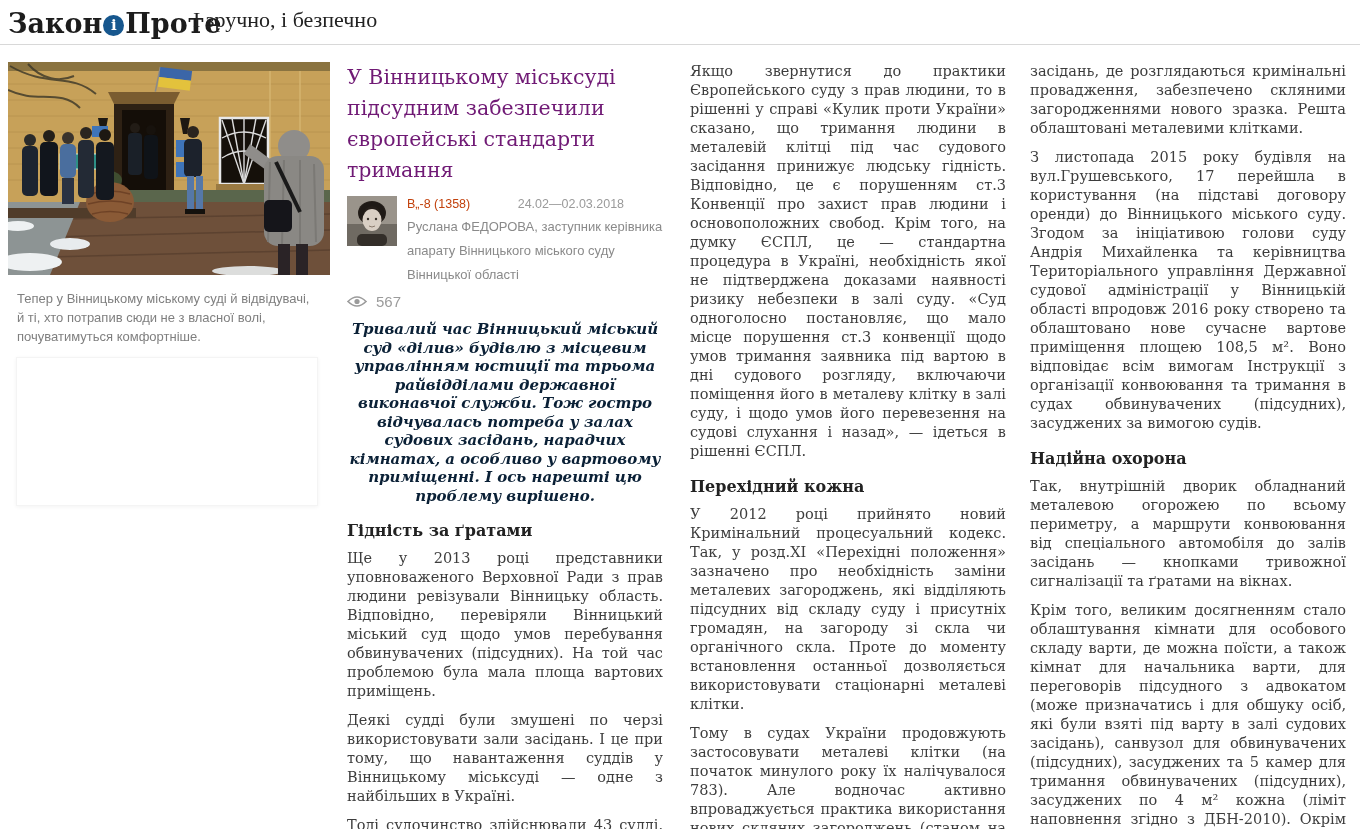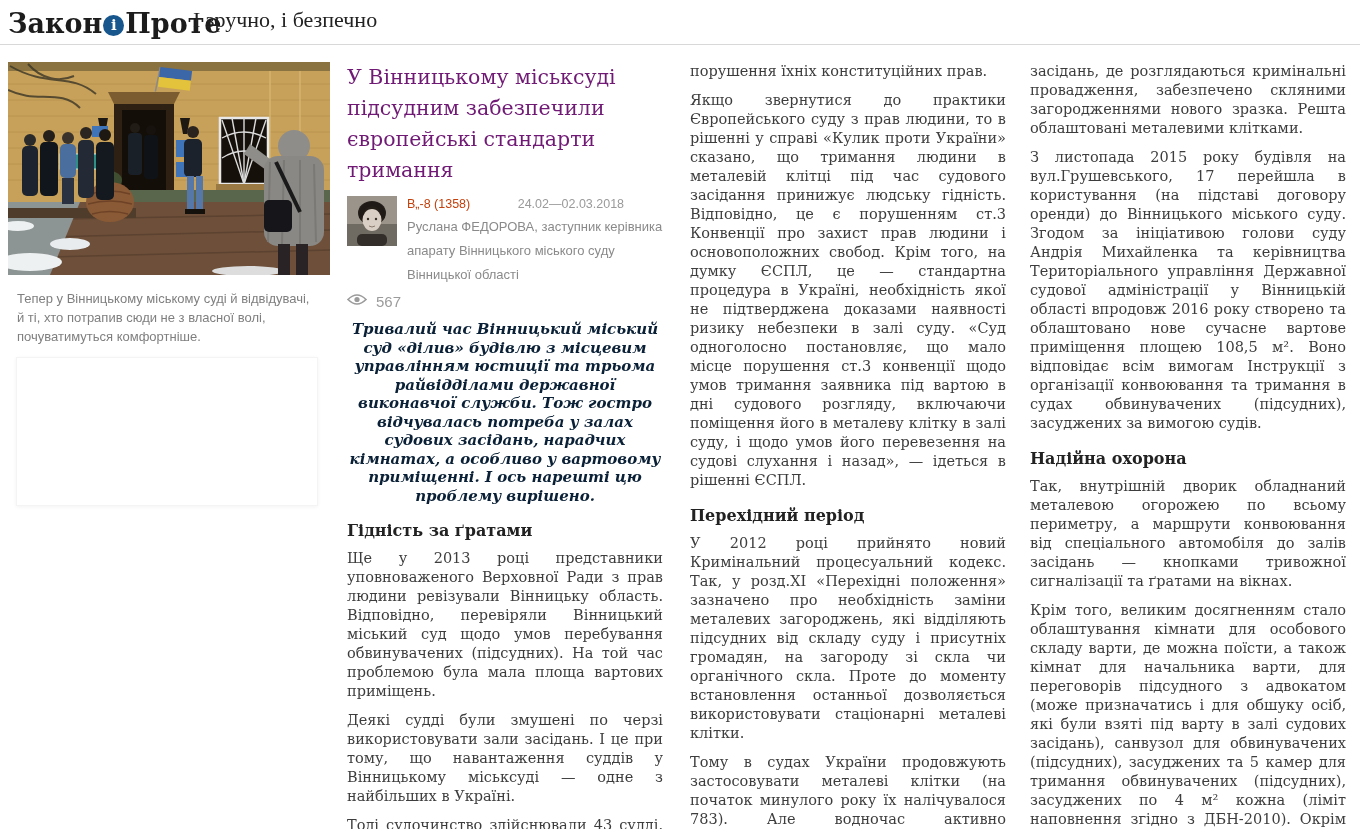--- a/index.html
+++ b/index.html
@@ -54,21 +54,21 @@
     font-family:"DejaVu Serif",serif;font-weight:normal;
     font-size:20.5px;line-height:31px;color:#701a75;
   }
   .byline{display:flex;margin:2px 0 6px 0;}
   .avatar{width:50px;height:50px;flex:0 0 50px;overflow:hidden;background:#8c867d;}
   .meta{margin-left:10px;font-size:12.5px;line-height:17px;}
   .issue-line{margin-bottom:2px;}
   .issue-link{color:#c2410c;text-decoration:none;cursor:pointer;}
   .issue-date{color:#9a9a9a;margin-left:44px;}
   .author{color:#8a8a8a;font-size:13px;line-height:24px;}
-  .views{display:flex;margin:6px 0 10px 0;color:#9b9b9b;font-size:15px;}
+  .views{display:flex;align-items:center;margin:6px 0 10px 0;color:#9b9b9b;font-size:15px;}
   .views .eye{display:inline-flex;margin-right:9px;}
   p.lead{
     margin:6px 0 4px 0;
     font-family:"DejaVu Serif",serif;font-weight:bold;font-style:italic;
     font-size:15px;line-height:18.5px;color:#0a2036;text-align:center;
   }
   h2.section-heading{
     margin:16px 0 8px 0;
     font-family:"DejaVu Serif",serif;font-size:16px;line-height:20px;color:#222;
   }
@@ -259,23 +259,22 @@
     <span>567</span>
   </div>
   <p class="lead">Тривалий час Вінницький міський суд «ділив» будівлю з місцевим управлінням юстиції та трьома райвідділами державної виконавчої служби. Тож гостро відчувалась потреба у залах судових засідань, нарадчих кімнатах, а особливо у вартовому приміщенні. І ось нарешті цю проблему вирішено.</p>
   <h2 class="section-heading">Гідність за ґратами</h2>
   <p class="body">Ще у 2013 році представники уповноваженого Верховної Ради з прав людини ревізували Вінницьку область. Відповідно, перевіряли Вінницький міський суд щодо умов перебування обвинувачених (підсудних). На той час проблемою була мала площа вартових приміщень.</p>
   <p class="body">Деякі судді були змушені по черзі використовувати зали засідань. І це при тому, що навантаження суддів у Вінницькому міськсуді — одне з найбільших в Україні.</p>
   <p class="body">Тоді судочинство здійснювали 43 судді. При цьому лише дві кімнати — на 2-му та 3-му поверхах площею 12 та 18,4 м² відповідно — були відведені для вартування підсудних. Так, через обмежені розміри приміщення обвинувачені (підсудні), засуджені скаржилися на незаконне поводження з ними та</p>
 </div>
 
 <div class="col colB">
-  <p class="body">порушення їхніх конституційних прав.</p>
   <p class="body">Якщо звернутися до практики Європейського суду з прав людини, то в рішенні у справі «Кулик проти України» сказано, що тримання людини в металевій клітці під час судового засідання принижує людську гідність. Відповідно, це є порушенням ст.3 Конвенції про захист прав людини і основоположних свобод. Крім того, на думку ЄСПЛ, це — стандартна процедура в Україні, необхідність якої не підтверджена доказами наявності ризику небезпеки в залі суду. «Суд одноголосно постановляє, що мало місце порушення ст.3 конвенції щодо умов тримання заявника під вартою в дні судового розгляду, включаючи поміщення його в металеву клітку в залі суду, і щодо умов його перевезення на судові слухання і назад», — ідеться в рішенні ЄСПЛ.</p>
-  <h2 class="section-heading">Перехідний період</h2>
+  <h2 class="section-heading">Перехідний кожна</h2>
   <p class="body">У 2012 році прийнято новий Кримінальний процесуальний кодекс. Так, у розд.XI «Перехідні положення» зазначено про необхідність заміни металевих загороджень, які відділяють підсудних від складу суду і присутніх громадян, на загороду зі скла чи органічного скла. Проте до моменту встановлення останньої дозволяється використовувати стаціонарні металеві клітки.</p>
   <p class="body">Тому в судах України продовжують застосовувати металеві клітки (на початок минулого року їх налічувалося 783). Але водночас активно впроваджується практика використання нових скляних загороджень (станом на початок 2017 року встановлено 524 такі кабіни). Якщо розглядати це питання на локальному рівні, то сьогодні в судах Вінницької області вже встановлено 43 скляні загородження.</p>
 
 </div>
 
 <div class="col colC">
   <p class="body">засідань, де розглядаються кримінальні провадження, забезпечено скляними загородженнями нового зразка. Решта облаштовані металевими клітками.</p>
   <p class="body">З листопада 2015 року будівля на вул.Грушевського, 17 перейшла в користування (на підставі договору оренди) до Вінницького міського суду. Згодом за ініціативою голови суду Андрія Михайленка та керівництва Територіального управління Державної судової адміністрації у Вінницькій області впродовж 2016 року створено та облаштовано нове сучасне вартове приміщення площею 108,5 м². Воно відповідає всім вимогам Інструкції з організації конвоювання та тримання в судах обвинувачених (підсудних), засуджених за вимогою судів.</p>
   <h2 class="section-heading">Надійна охорона</h2>
   <p class="body">Так, внутрішній дворик обладнаний металевою огорожею по всьому периметру, а маршрути конвоювання від спеціального автомобіля до залів засідань — кнопками тривожної сигналізації та ґратами на вікнах.</p>

